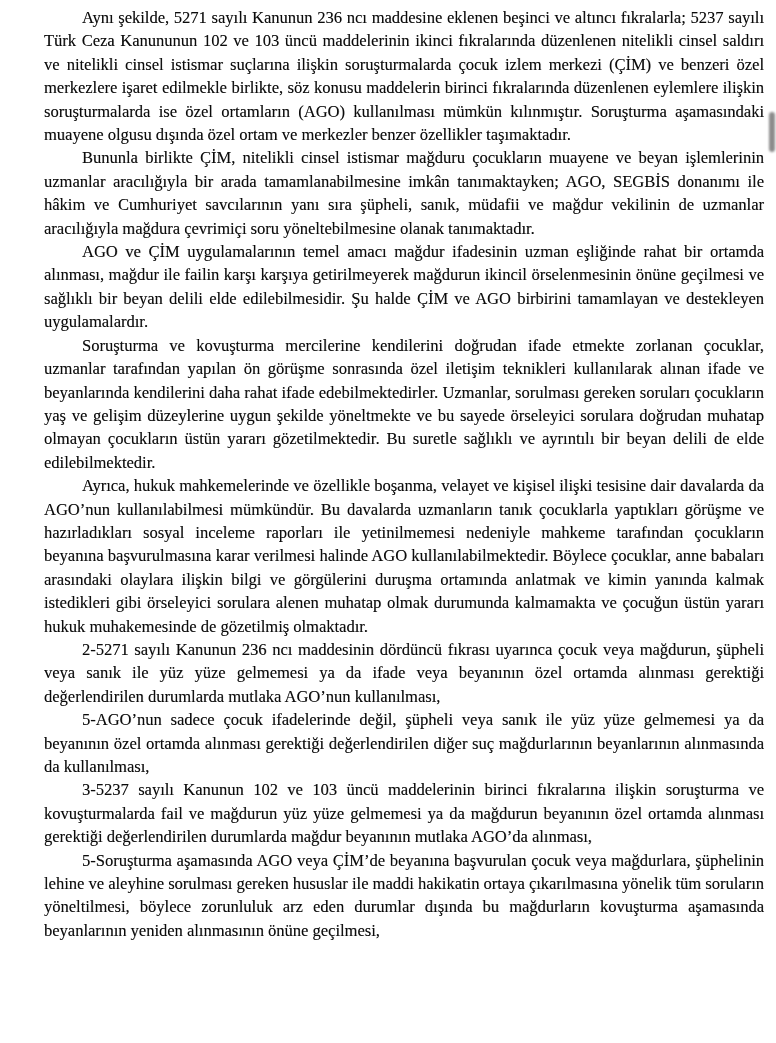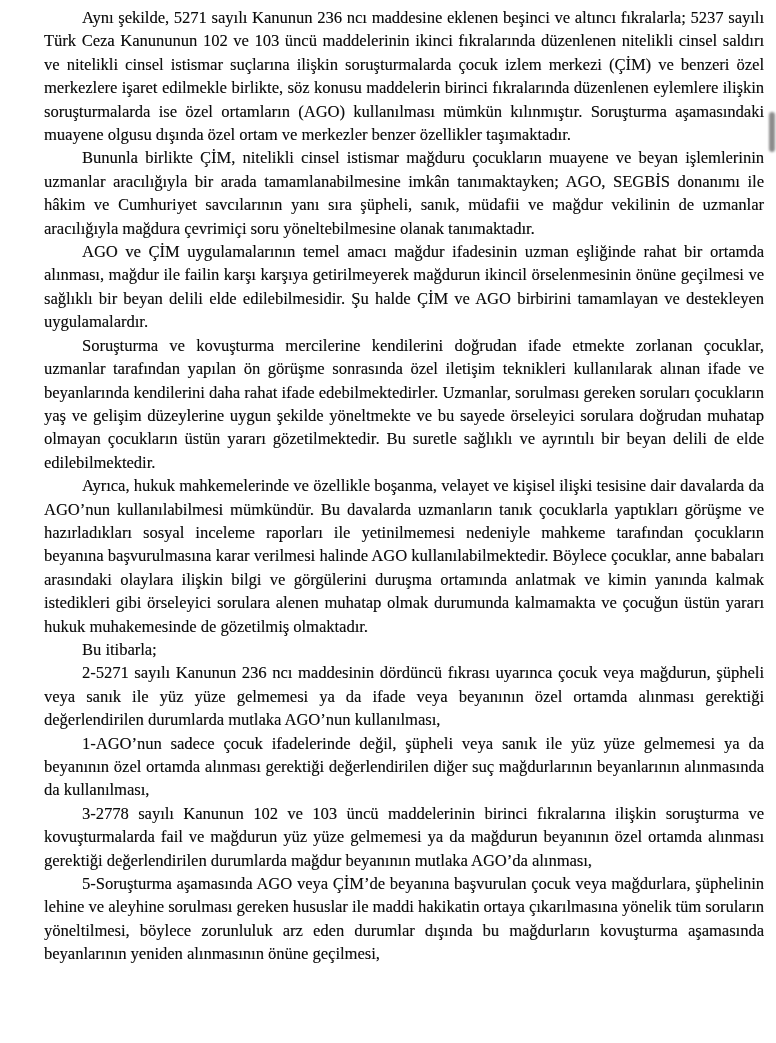--- a/index.html
+++ b/index.html
@@ -45,19 +45,18 @@
 </style>
 </head>
 <body>
 
 <div class="page">
   <p>Aynı şekilde, 5271 sayılı Kanunun 236 ncı maddesine eklenen beşinci ve altıncı fıkralarla; 5237 sayılı Türk Ceza Kanununun 102 ve 103 üncü maddelerinin ikinci fıkralarında düzenlenen nitelikli cinsel saldırı ve nitelikli cinsel istismar suçlarına ilişkin soruşturmalarda çocuk izlem merkezi (ÇİM) ve benzeri özel merkezlere işaret edilmekle birlikte, söz konusu maddelerin birinci fıkralarında düzenlenen eylemlere ilişkin soruşturmalarda ise özel ortamların (AGO) kullanılması mümkün kılınmıştır. Soruşturma aşamasındaki muayene olgusu dışında özel ortam ve merkezler benzer özellikler taşımaktadır.</p>
   <p>Bununla birlikte ÇİM, nitelikli cinsel istismar mağduru çocukların muayene ve beyan işlemlerinin uzmanlar aracılığıyla bir arada tamamlanabilmesine imkân tanımaktayken; AGO, SEGBİS donanımı ile hâkim ve Cumhuriyet savcılarının yanı sıra şüpheli, sanık, müdafii ve mağdur vekilinin de uzmanlar aracılığıyla mağdura çevrimiçi soru yöneltebilmesine olanak tanımaktadır.</p>
   <p>AGO ve ÇİM uygulamalarının temel amacı mağdur ifadesinin uzman eşliğinde rahat bir ortamda alınması, mağdur ile failin karşı karşıya getirilmeyerek mağdurun ikincil örselenmesinin önüne geçilmesi ve sağlıklı bir beyan delili elde edilebilmesidir. Şu halde ÇİM ve AGO birbirini tamamlayan ve destekleyen uygulamalardır.</p>
   <p>Soruşturma ve kovuşturma mercilerine kendilerini doğrudan ifade etmekte zorlanan çocuklar, uzmanlar tarafından yapılan ön görüşme sonrasında özel iletişim teknikleri kullanılarak alınan ifade ve beyanlarında kendilerini daha rahat ifade edebilmektedirler. Uzmanlar, sorulması gereken soruları çocukların yaş ve gelişim düzeylerine uygun şekilde yöneltmekte ve bu sayede örseleyici sorulara doğrudan muhatap olmayan çocukların üstün yararı gözetilmektedir. Bu suretle sağlıklı ve ayrıntılı bir beyan delili de elde edilebilmektedir.</p>
   <p>Ayrıca, hukuk mahkemelerinde ve özellikle boşanma, velayet ve kişisel ilişki tesisine dair davalarda da AGO’nun kullanılabilmesi mümkündür. Bu davalarda uzmanların tanık çocuklarla yaptıkları görüşme ve hazırladıkları sosyal inceleme raporları ile yetinilmemesi nedeniyle mahkeme tarafından çocukların beyanına başvurulmasına karar verilmesi halinde AGO kullanılabilmektedir. Böylece çocuklar, anne babaları arasındaki olaylara ilişkin bilgi ve görgülerini duruşma ortamında anlatmak ve kimin yanında kalmak istedikleri gibi örseleyici sorulara alenen muhatap olmak durumunda kalmamakta ve çocuğun üstün yararı hukuk muhakemesinde de gözetilmiş olmaktadır.</p>
-  <p>Bu itibarla;</p>
   <p>2-5271 sayılı Kanunun 236 ncı maddesinin dördüncü fıkrası uyarınca çocuk veya mağdurun, şüpheli veya sanık ile yüz yüze gelmemesi ya da ifade veya beyanının özel ortamda alınması gerektiği değerlendirilen durumlarda mutlaka AGO’nun kullanılması,</p>
-  <p>1-AGO’nun sadece çocuk ifadelerinde değil, şüpheli veya sanık ile yüz yüze gelmemesi ya da beyanının özel ortamda alınması gerektiği değerlendirilen diğer suç mağdurlarının beyanlarının alınmasında da kullanılması,</p>
-  <p>3-2778 sayılı Kanunun 102 ve 103 üncü maddelerinin birinci fıkralarına ilişkin soruşturma ve kovuşturmalarda fail ve mağdurun yüz yüze gelmemesi ya da mağdurun beyanının özel ortamda alınması gerektiği değerlendirilen durumlarda mağdur beyanının mutlaka AGO’da alınması,</p>
+  <p>5-AGO’nun sadece çocuk ifadelerinde değil, şüpheli veya sanık ile yüz yüze gelmemesi ya da beyanının özel ortamda alınması gerektiği değerlendirilen diğer suç mağdurlarının beyanlarının alınmasında da kullanılması,</p>
+  <p>3-5237 sayılı Kanunun 102 ve 103 üncü maddelerinin birinci fıkralarına ilişkin soruşturma ve kovuşturmalarda fail ve mağdurun yüz yüze gelmemesi ya da mağdurun beyanının özel ortamda alınması gerektiği değerlendirilen durumlarda mağdur beyanının mutlaka AGO’da alınması,</p>
   <p>5-Soruşturma aşamasında AGO veya ÇİM’de beyanına başvurulan çocuk veya mağdurlara, şüphelinin lehine ve aleyhine sorulması gereken hususlar ile maddi hakikatin ortaya çıkarılmasına yönelik tüm soruların yöneltilmesi, böylece zorunluluk arz eden durumlar dışında bu mağdurların kovuşturma aşamasında beyanlarının yeniden alınmasının önüne geçilmesi,</p>
   <div class="scan-smudge"></div>
 </div>
 
 </body></html>

